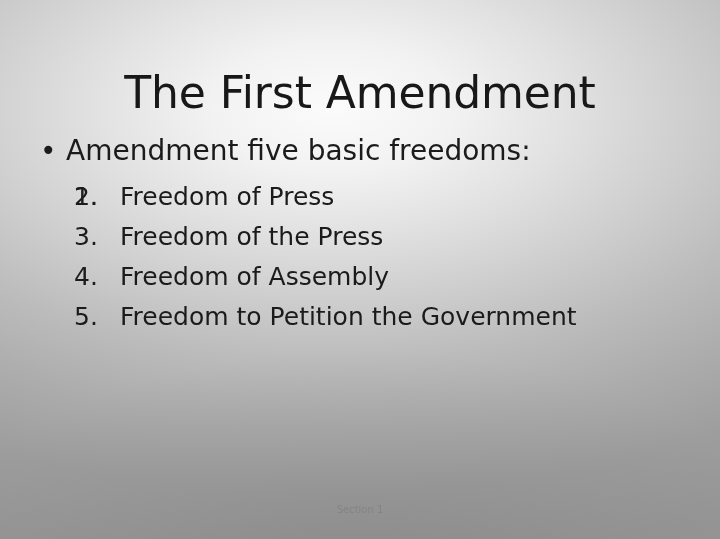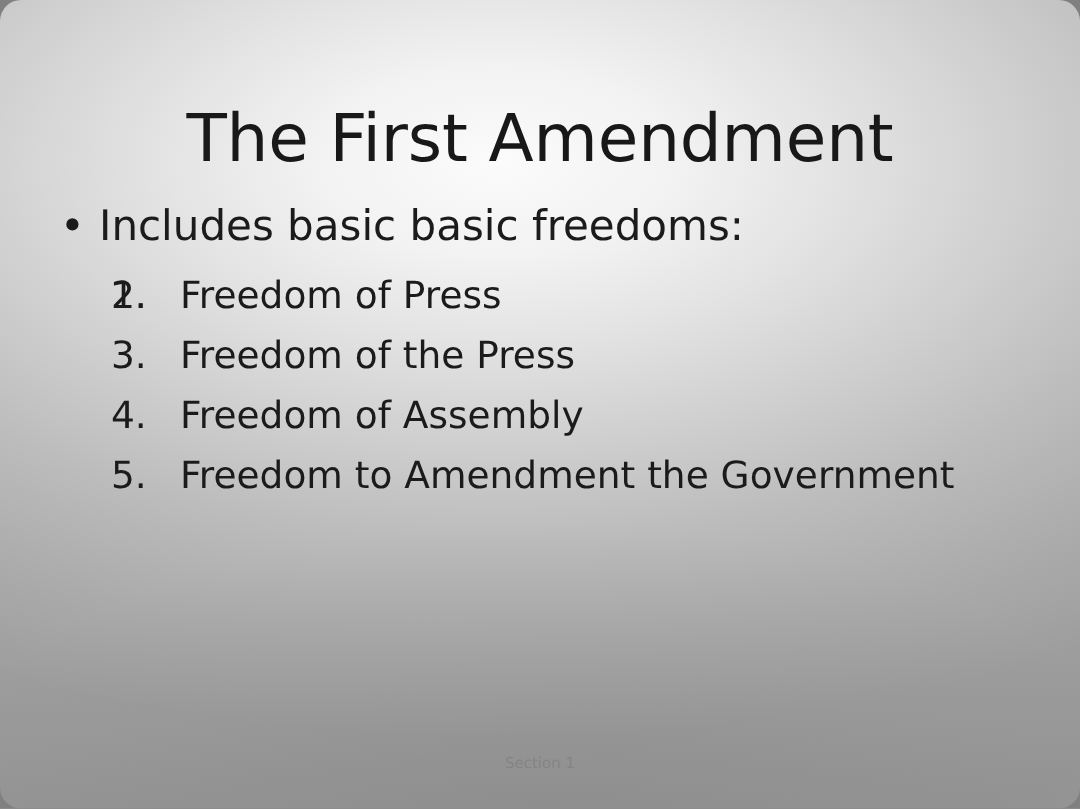--- a/index.html
+++ b/index.html
@@ -19,21 +19,20 @@
     background-image:
       radial-gradient(ellipse 120% 85% at 46% 20%,
         #fbfbfb 0%,
         #f2f2f2 14%,
         #e2e2e2 27%,
         #cfcfcf 41%,
         #bcbcbc 55%,
         #ababab 70%,
         #9d9d9d 84%,
         #969696 100%);
-    border-radius: 14px;
   }
 
   
   .slide::after {
     content: "";
     position: absolute;
     inset: 0;
     pointer-events: none;
     background-image:
       radial-gradient(ellipse 85% 60% at 50% 108%, rgba(110,110,110,0.30) 0%, rgba(110,110,110,0.0) 72%);
@@ -119,42 +118,42 @@
 <body>
 
 <div class="slide">
 
   <h1 class="slide-title">The First Amendment</h1>
 
   <div class="body-block">
 
     <div class="bullet-line">
       <span class="bullet-dot">•</span>
-      <span>Includes basic basic freedoms:</span>
+      <span>Amendment five basic freedoms:</span>
     </div>
 
     <ol class="num-list">
       <li class="num-item">
         <span class="num-marker">1.</span>
       </li>
       <li class="num-item">
         <span class="num-marker">2.</span>
         <span>Freedom of Press</span>
       </li>
       <li class="num-item">
         <span class="num-marker">3.</span>
         <span>Freedom of the Press</span>
       </li>
       <li class="num-item">
         <span class="num-marker">4.</span>
         <span>Freedom of Assembly</span>
       </li>
       <li class="num-item">
         <span class="num-marker">5.</span>
-        <span>Freedom to Amendment the Government</span>
+        <span>Freedom to Petition the Government</span>
       </li>
     </ol>
 
   </div>
 
   <div class="slide-footer">Section 1</div>
 
 </div>
 
 </body></html>

